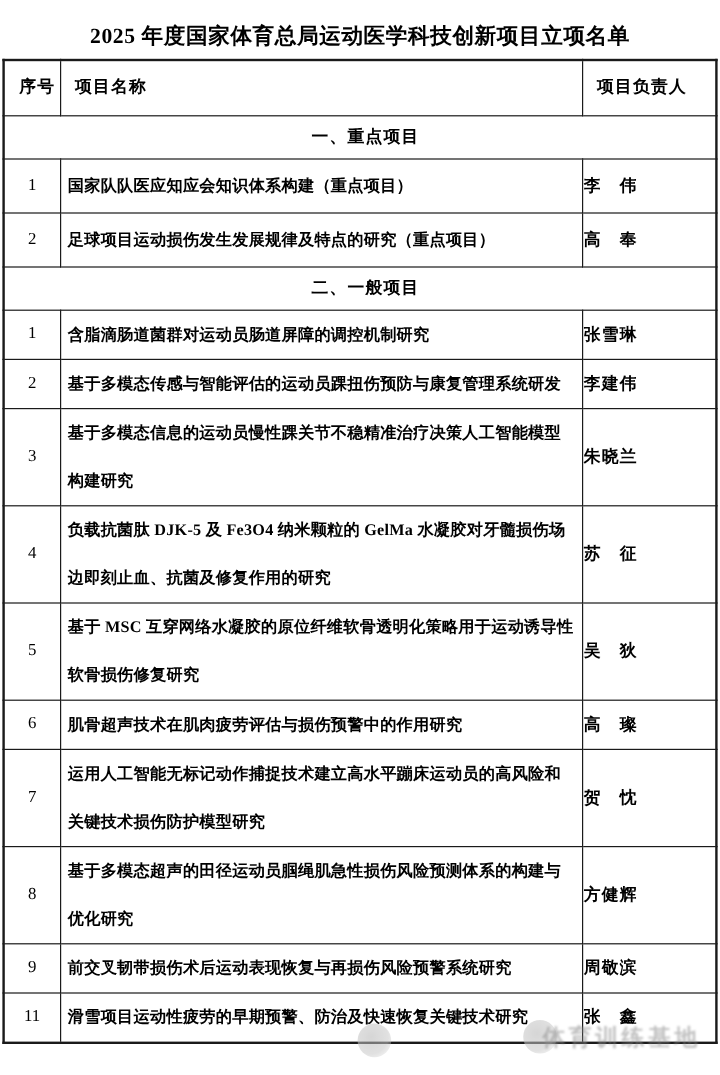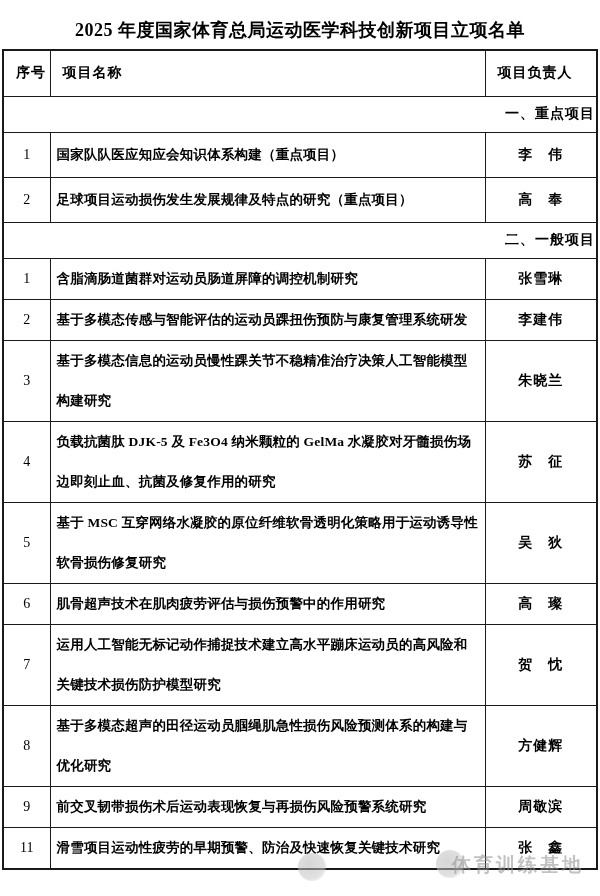--- a/index.html
+++ b/index.html
@@ -42,21 +42,21 @@
   thead tr { height: 46px; }
   thead th {
     font-size: 14px;
     font-weight: 700;
     text-align: left;
     letter-spacing: 1px;
     padding-left: 12px;
   }
   tr.section-row { height: 36px; }
   td.section-cell {
-    text-align: right;
+    text-align: center;
     padding-left: 10px;
     font-size: 14px;
     font-weight: 700;
     letter-spacing: 1px;
   }
   tr.data-row { height: 40px; }
   tr.key-row  { height: 45px; }
   td.idx {
     text-align: center;
     font-size: 14px;
@@ -64,21 +64,21 @@
   }
   td.pname {
     text-align: left;
     padding: 0 6px 0 6px;
     font-size: 13.5px;
     font-weight: 700;
     line-height: 40px;
     letter-spacing: 0.2px;
   }
   td.leader {
-    text-align: center;
+    text-align: left;
     font-size: 14px;
     font-weight: 700;
     letter-spacing: 1px;
   }
   
   .watermark {
     position: absolute;
     left: 284px;
     top: 843px;
     width: 330px;

